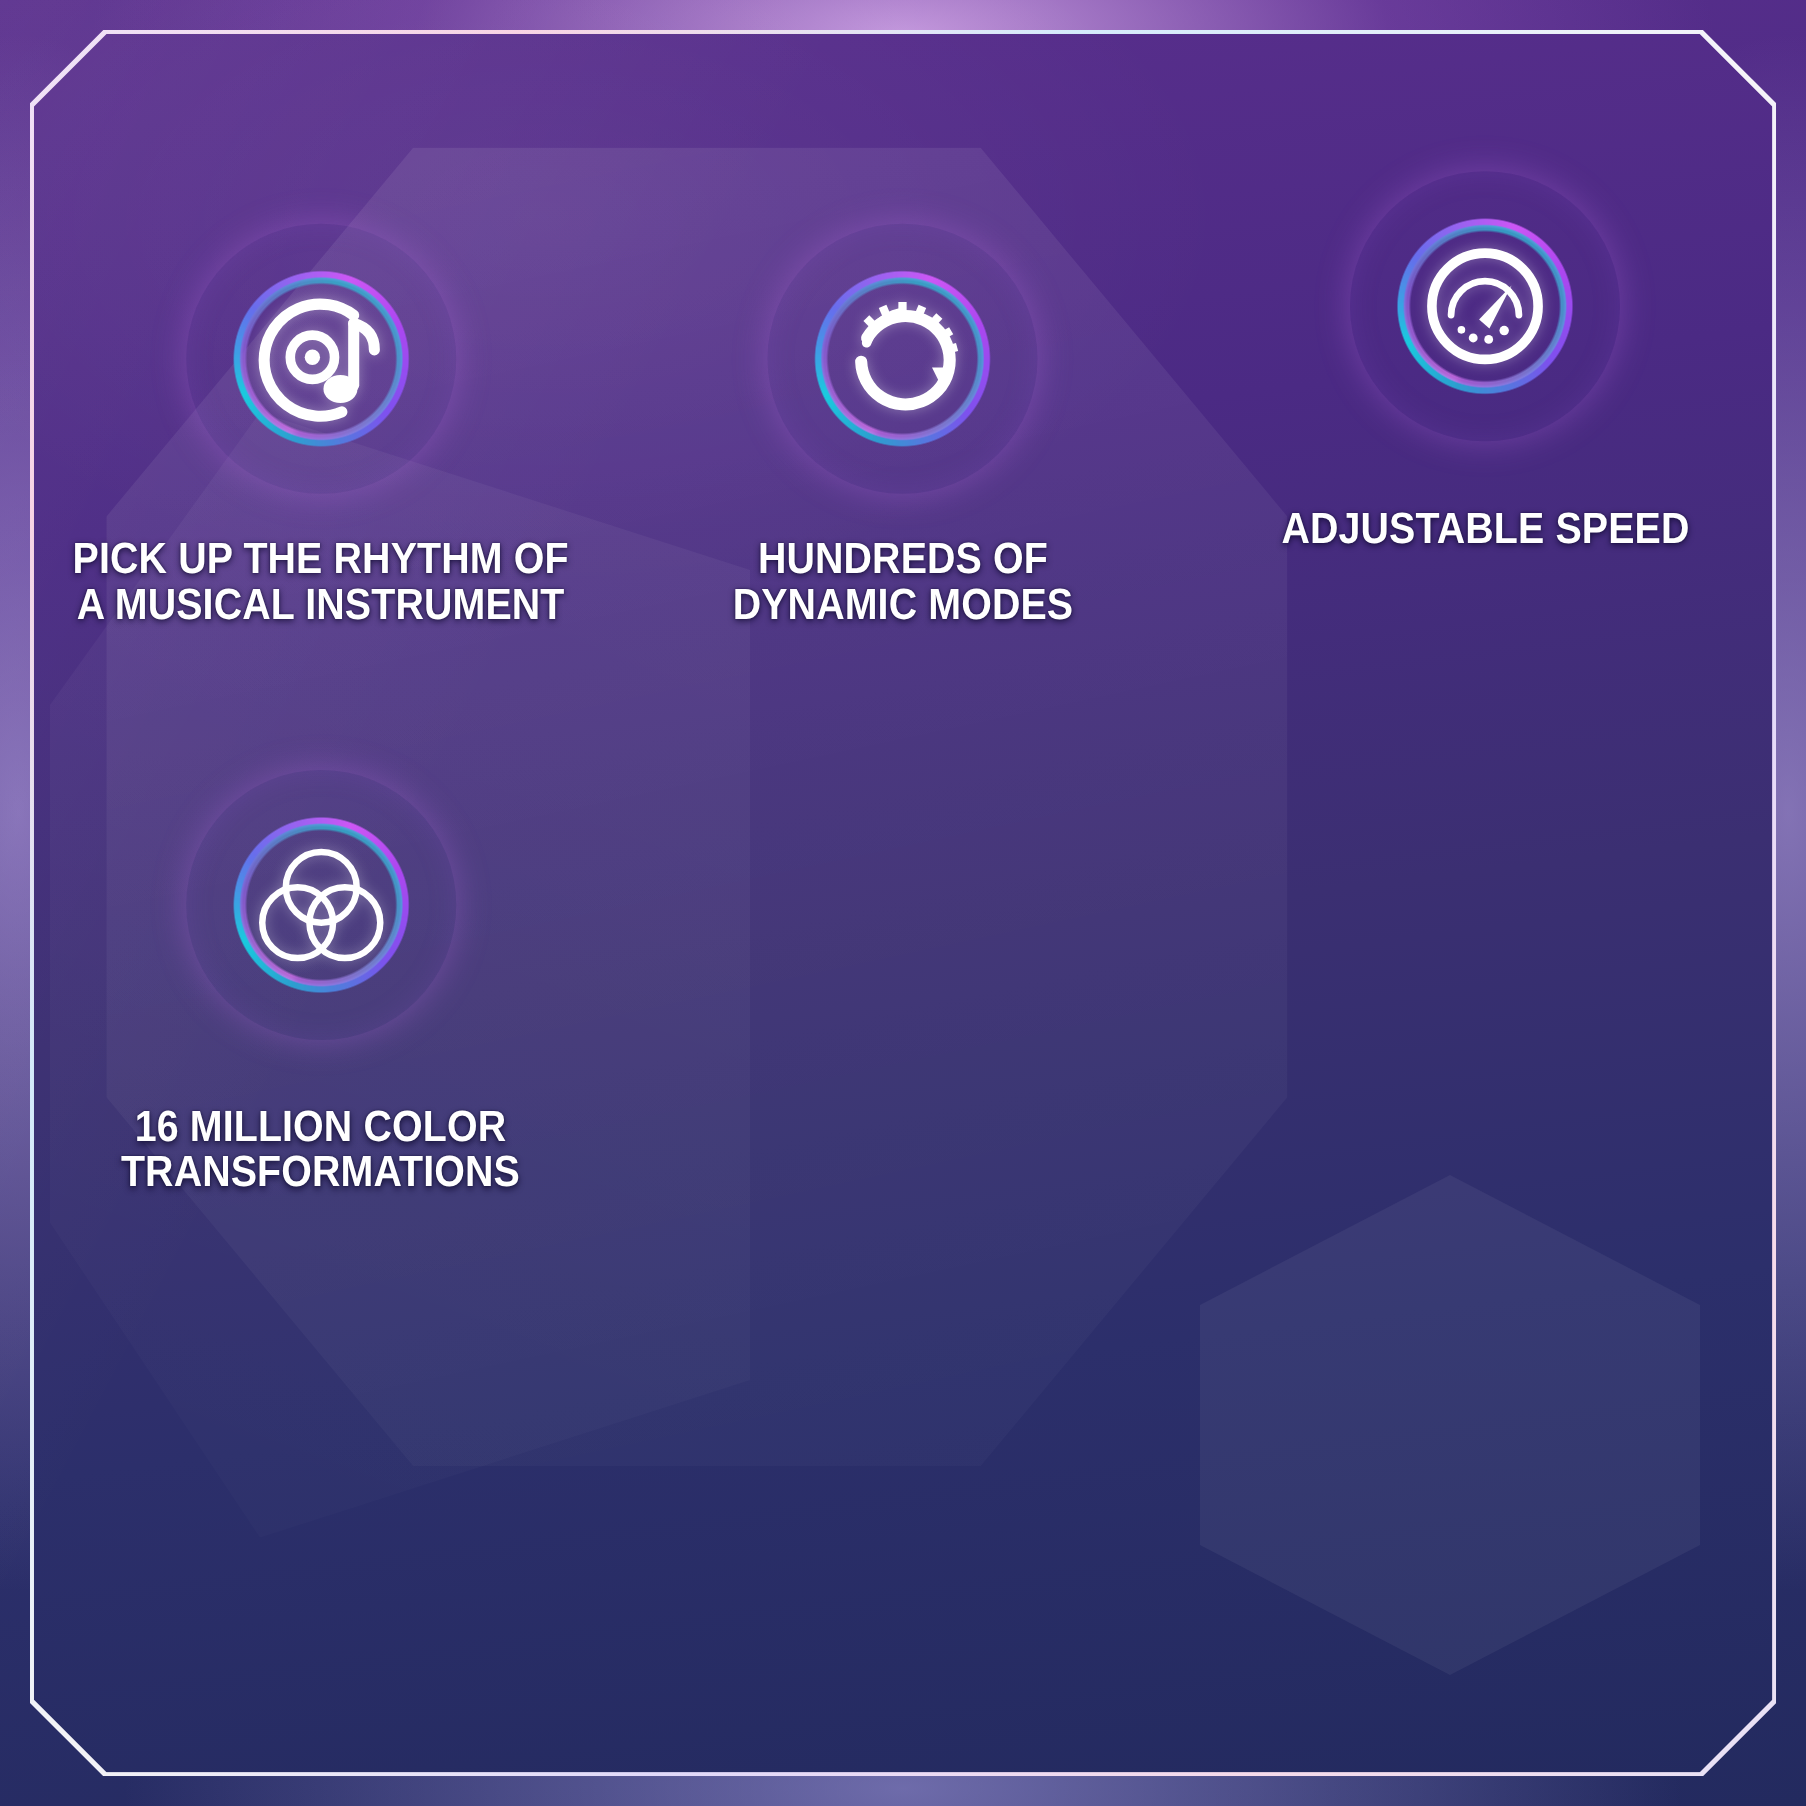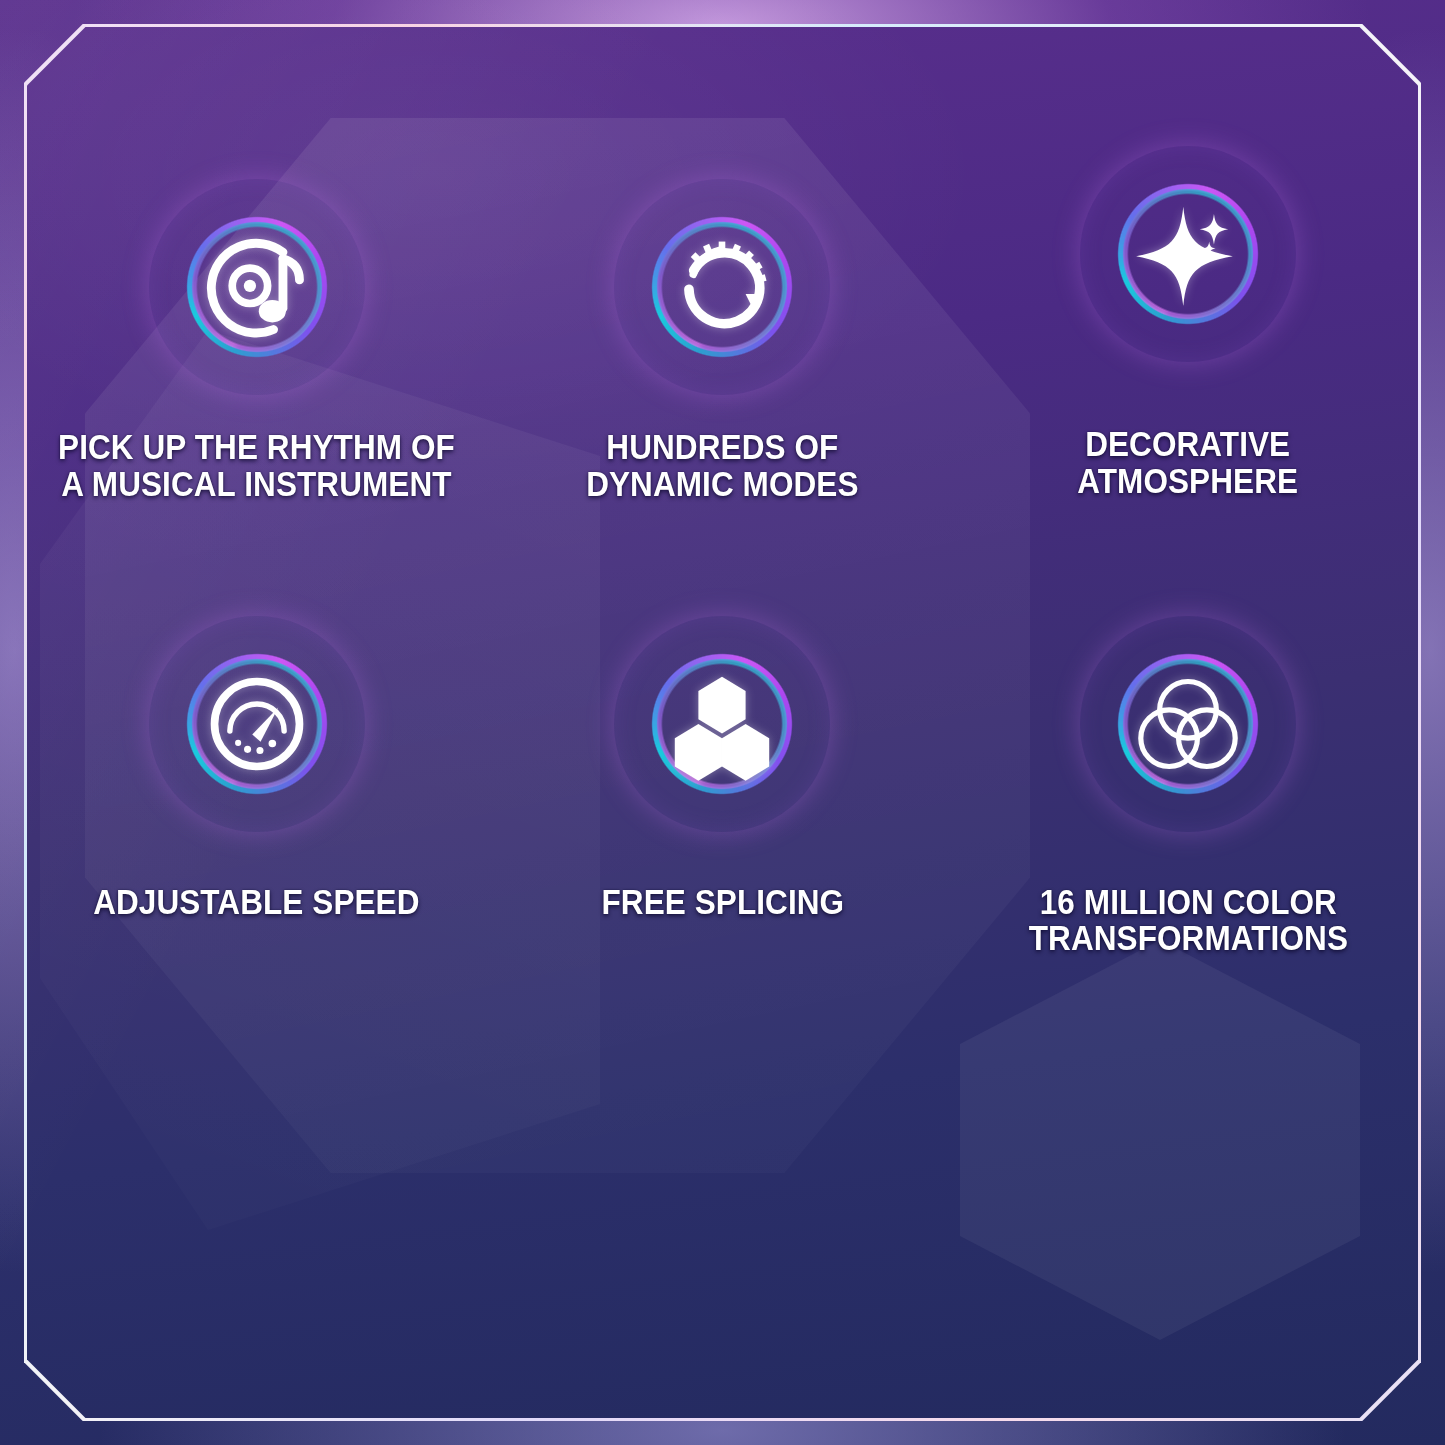--- a/index.html
+++ b/index.html
@@ -140,34 +140,20 @@
           </g>
         </svg>
       </div>
       <div class="label">HUNDREDS OF
 DYNAMIC MODES</div>
     </div>
 
 
 
 
-    <div class="cell r2">
-      <div class="bubble">
-        <div class="ring"></div>
-        <div class="ring2"></div>
-        <div class="glow"></div>
-        <svg viewBox="0 0 100 100">
-          <path d="M46 10C49 38 56 46 88 52 56 58 49 66 46 94 43 66 36 58 6 52 36 46 43 38 46 10Z" fill="#fff"></path>
-          <path d="M72 16c1.2 9 3.5 11.5 12 13-8.5 1.5-10.8 4-12 13-1.2-9-3.5-11.5-12-13 8.5-1.5 10.8-4 12-13Z" fill="#fff"></path>
-          <path d="M80 40c.6 4.4 1.7 5.6 5.8 6.4-4.1.8-5.2 2-5.8 6.4-.6-4.4-1.7-5.6-5.8-6.4 4.1-.8 5.2-2 5.8-6.4Z" fill="#fff" transform="translate(-13 -1) scale(.92) translate(8 4)"></path>
-        </svg>
-      </div>
-      <div class="label">DECORATIVE
-ATMOSPHERE</div>
-    </div>
 
     <div class="cell r3">
       <div class="bubble">
         <div class="ring"></div>
         <div class="ring2"></div>
         <div class="glow"></div>
         <svg viewBox="0 0 100 100">
           <circle cx="50" cy="50" r="36" fill="none" stroke="#fff" stroke-width="6.5"></circle>
           <path d="M27 56a23 23 0 1 1 46 0" fill="none" stroke="#fff" stroke-width="4.6" stroke-linecap="round"></path>
           <path d="M68 36 46 59l7 6z" fill="#fff"></path>
@@ -175,33 +161,20 @@
             <circle cx="34" cy="66" r="2.6"></circle>
             <circle cx="42" cy="71.5" r="3"></circle>
             <circle cx="52.5" cy="72.5" r="3"></circle>
             <circle cx="63" cy="66.5" r="3.2"></circle>
           </g>
         </svg>
       </div>
       <div class="label">ADJUSTABLE SPEED</div>
     </div>
 
-    <div class="cell r3">
-      <div class="bubble">
-        <div class="ring"></div>
-        <div class="ring2"></div>
-        <div class="glow"></div>
-        <svg viewBox="0 0 100 100">
-          <polygon points="50,10 70,22 70,46 50,58 30,46 30,22" fill="#fff"></polygon>
-          <polygon points="30,50 50,62 50,86 30,98 10,86 10,62" fill="#fff"></polygon>
-          <polygon points="70,50 90,62 90,86 70,98 50,86 50,62" fill="#fff"></polygon>
-        </svg>
-      </div>
-      <div class="label">FREE SPLICING</div>
-    </div>
 
     <div class="cell r3">
       <div class="bubble">
         <div class="ring"></div>
         <div class="ring2"></div>
         <div class="glow"></div>
         <svg viewBox="0 0 100 100">
           <g fill="none" stroke="#fff" stroke-width="4.4">
             <circle cx="50" cy="38" r="24"></circle>
             <circle cx="34" cy="62" r="24"></circle>

